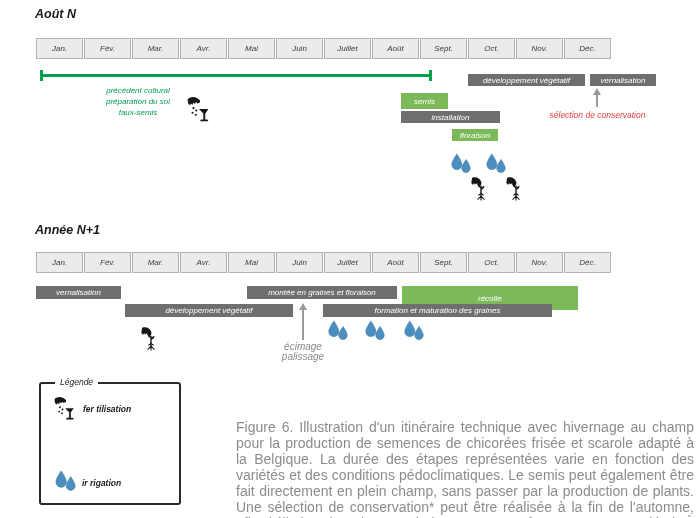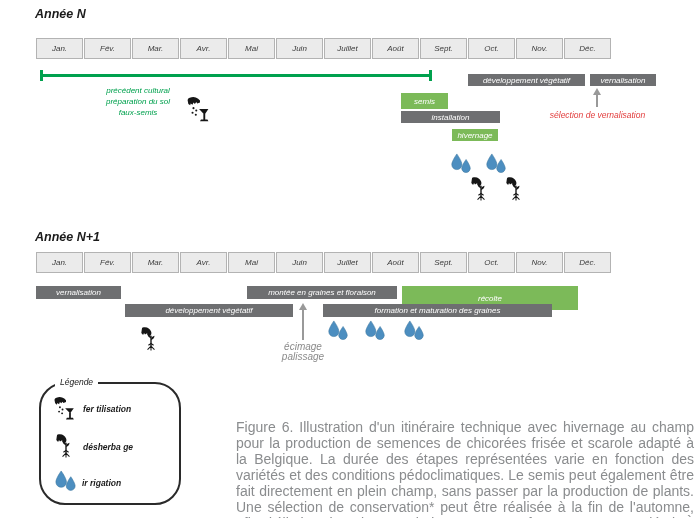--- a/index.html
+++ b/index.html
@@ -18,33 +18,33 @@
   .note-green{position:absolute;color:#00a14e;font-size:8px;font-style:italic;text-align:center;
               line-height:11px;white-space:pre-line;}
   .note-red{position:absolute;color:#e23d3d;font-size:8.5px;font-style:italic;text-align:center;}
   .note-gray{position:absolute;color:#8a8a8a;font-size:10px;font-style:italic;text-align:center;
              line-height:10px;white-space:pre-line;}
   .arrow-up{position:absolute;width:12px;}
   .arrow-up .head{width:0;height:0;border-left:4.5px solid transparent;border-right:4.5px solid transparent;
                   border-bottom:7px solid #999;margin:0 auto;}
   .arrow-up .stem{width:1.8px;background:#999;margin:0 auto;}
   .icon{position:absolute;}
-  .legend-box{position:absolute;border:2px solid #2a2a2a;border-radius:26px;background:#fff;}
+  .legend-box{position:absolute;border:2px solid #2a2a2a;border-radius:3px;background:#fff;}
   .legend-title{position:absolute;top:-7px;left:14px;background:#fff;padding:0 5px;
                 font-size:8.5px;font-style:italic;color:#222;}
   .legend-item{position:absolute;display:flex;align-items:center;gap:4px;}
   .legend-label{font-size:8.5px;font-style:italic;font-weight:bold;color:#1a1a1a;white-space:nowrap;}
   .caption{position:absolute;font-size:14px;line-height:16px;color:#8a8c8e;text-align:justify;}
 </style>
 </head>
 <body>
 
 <div class="canvas">
 
-  <div class="year-title" style="left:35px;top:7px;">Année N</div>
+  <div class="year-title" style="left:35px;top:7px;">Août N</div>
 
   <div class="month-row" style="left:36px;top:38px;">
     <div class="month">Jan.</div>
     <div class="month">Fév.</div>
     <div class="month">Mar.</div>
     <div class="month">Avr.</div>
     <div class="month">Mai</div>
     <div class="month">Juin</div>
     <div class="month">Juillet</div>
     <div class="month">Août</div>
@@ -68,27 +68,27 @@
     <circle cx="10.5" cy="20" r="1.1" fill="#161616"></circle>
     <path d="M14 14 L24 14 L19.8 20 Z" fill="#161616"></path>
     <rect x="18.6" y="19" width="2" height="7" fill="#161616"></rect>
     <path d="M15 27 L24 27 L23 25.2 L16 25.2 Z" fill="#161616"></path>
   </svg>
 
   <div class="bar gray" style="left:468px;top:74px;width:117px;height:12px;">développement végétatif</div>
   <div class="bar gray" style="left:590px;top:74px;width:66px;height:12px;">vernalisation</div>
   <div class="bar green" style="left:401px;top:93px;width:47px;height:16px;">semis</div>
   <div class="bar gray" style="left:401px;top:111px;width:99px;height:12px;">installation</div>
-  <div class="bar green" style="left:452px;top:129px;width:46px;height:12px;">hivernage</div>
+  <div class="bar green" style="left:452px;top:129px;width:46px;height:12px;">floraison</div>
 
   <div class="arrow-up" style="left:591px;top:88px;">
     <div class="head"></div>
       <div class="stem" style="height:12px;"></div>
   </div>
-  <div class="note-red" style="left:520px;top:110px;width:155px;">sélection de vernalisation</div>
+  <div class="note-red" style="left:520px;top:110px;width:155px;">sélection de conservation</div>
 
   <svg class="icon" style="left:449px;top:153px;" width="24" height="24" viewBox="0 0 26 26">
     <path d="M8.5 1 C8.5 1 14 8.6 14 12.5 A5.5 5.5 0 0 1 3 12.5 C3 8.6 8.5 1 8.5 1 Z" fill="#4c8ec0" stroke="#3c769f" stroke-width="0.6"></path>
     <path d="M18.5 7 C18.5 7 23 13.4 23 16.6 A4.6 4.6 0 0 1 13.8 16.6 C13.8 13.4 18.5 7 18.5 7 Z" fill="#4c8ec0" stroke="#3c769f" stroke-width="0.6"></path>
   </svg>
   <svg class="icon" style="left:484px;top:153px;" width="24" height="24" viewBox="0 0 26 26">
     <path d="M8.5 1 C8.5 1 14 8.6 14 12.5 A5.5 5.5 0 0 1 3 12.5 C3 8.6 8.5 1 8.5 1 Z" fill="#4c8ec0" stroke="#3c769f" stroke-width="0.6"></path>
     <path d="M18.5 7 C18.5 7 23 13.4 23 16.6 A4.6 4.6 0 0 1 13.8 16.6 C13.8 13.4 18.5 7 18.5 7 Z" fill="#4c8ec0" stroke="#3c769f" stroke-width="0.6"></path>
   </svg>
 
@@ -100,21 +100,21 @@
     <path d="M15 22 L11 26 M15 22 L19 26 M15 22 L15 27 M15 19 L12 21 M15 19 L18 21" stroke="#161616" stroke-width="1.2" fill="none"></path>
   </svg>
   <svg class="icon" style="left:503px;top:176px;" width="26" height="28" viewBox="0 0 30 30">
     <path d="M4 4 Q3 1 7 1 Q12 0 15 4 Q17 7 15 9 L12 9 L11 7 L9 9 L7.5 7.5 L7 10 L4.5 8.5 Z" fill="#161616" transform="rotate(14 10 5)"></path>
     <path d="M15 10 L15 22" stroke="#161616" stroke-width="1.6"></path>
     <path d="M15 13 C12 12 11 10 11 8 C14 9 15 10 15 13 Z" fill="#161616"></path>
     <path d="M15 15 C18 14 19 12 19 10 C16 11 15 12 15 15 Z" fill="#161616"></path>
     <path d="M15 22 L11 26 M15 22 L19 26 M15 22 L15 27 M15 19 L12 21 M15 19 L18 21" stroke="#161616" stroke-width="1.2" fill="none"></path>
   </svg>
 
-  <div class="year-title" style="left:35px;top:230px;">Année N+1</div>
+  <div class="year-title" style="left:35px;top:223px;">Année N+1</div>
 
   <div class="month-row" style="left:36px;top:252px;">
     <div class="month">Jan.</div>
     <div class="month">Fév.</div>
     <div class="month">Mar.</div>
     <div class="month">Avr.</div>
     <div class="month">Mai</div>
     <div class="month">Juin</div>
     <div class="month">Juillet</div>
     <div class="month">Août</div>
@@ -168,30 +168,20 @@
         <circle cx="11" cy="15.5" r="1.1" fill="#161616"></circle>
         <circle cx="7" cy="18" r="1.1" fill="#161616"></circle>
         <circle cx="10.5" cy="20" r="1.1" fill="#161616"></circle>
         <path d="M14 14 L24 14 L19.8 20 Z" fill="#161616"></path>
         <rect x="18.6" y="19" width="2" height="7" fill="#161616"></rect>
         <path d="M15 27 L24 27 L23 25.2 L16 25.2 Z" fill="#161616"></path>
       </svg>
       <span class="legend-label">fer tilisation</span>
     </div>
 
-    <div class="legend-item" style="left:12px;top:49px;">
-      <svg width="26" height="28" viewBox="0 0 30 30">
-        <path d="M4 4 Q3 1 7 1 Q12 0 15 4 Q17 7 15 9 L12 9 L11 7 L9 9 L7.5 7.5 L7 10 L4.5 8.5 Z" fill="#161616" transform="rotate(14 10 5)"></path>
-        <path d="M15 10 L15 22" stroke="#161616" stroke-width="1.6"></path>
-        <path d="M15 13 C12 12 11 10 11 8 C14 9 15 10 15 13 Z" fill="#161616"></path>
-        <path d="M15 15 C18 14 19 12 19 10 C16 11 15 12 15 15 Z" fill="#161616"></path>
-        <path d="M15 22 L11 26 M15 22 L19 26 M15 22 L15 27 M15 19 L12 21 M15 19 L18 21" stroke="#161616" stroke-width="1.2" fill="none"></path>
-      </svg>
-      <span class="legend-label">désherba ge</span>
-    </div>
 
     <div class="legend-item" style="left:12px;top:86px;">
       <svg width="25" height="25" viewBox="0 0 26 26">
         <path d="M8.5 1 C8.5 1 14 8.6 14 12.5 A5.5 5.5 0 0 1 3 12.5 C3 8.6 8.5 1 8.5 1 Z" fill="#4c8ec0" stroke="#3c769f" stroke-width="0.6"></path>
         <path d="M18.5 7 C18.5 7 23 13.4 23 16.6 A4.6 4.6 0 0 1 13.8 16.6 C13.8 13.4 18.5 7 18.5 7 Z" fill="#4c8ec0" stroke="#3c769f" stroke-width="0.6"></path>
       </svg>
       <span class="legend-label">ir rigation</span>
     </div>
   </div>
 

